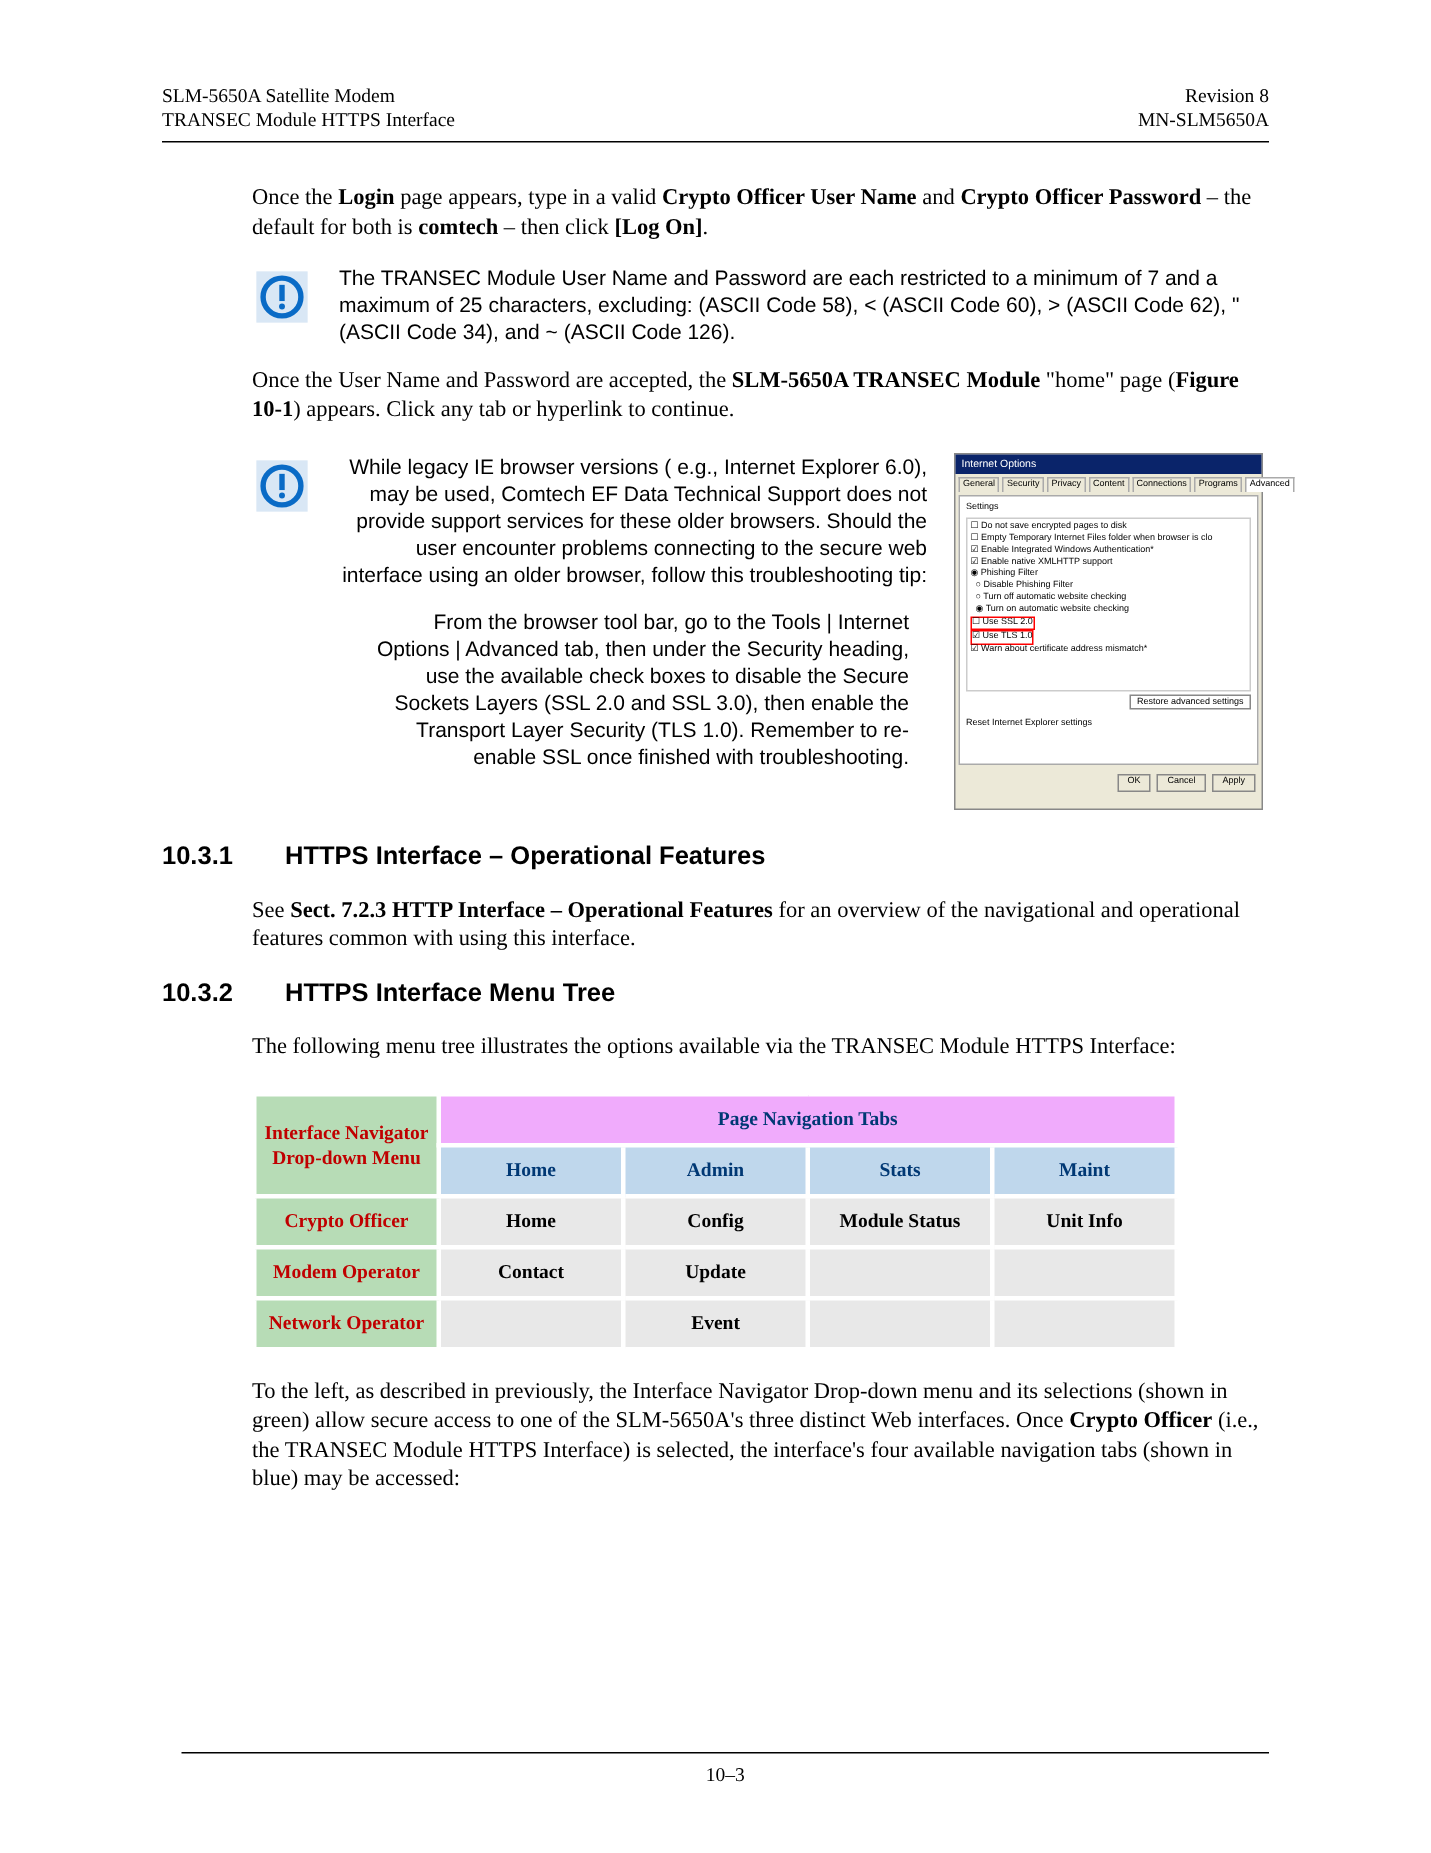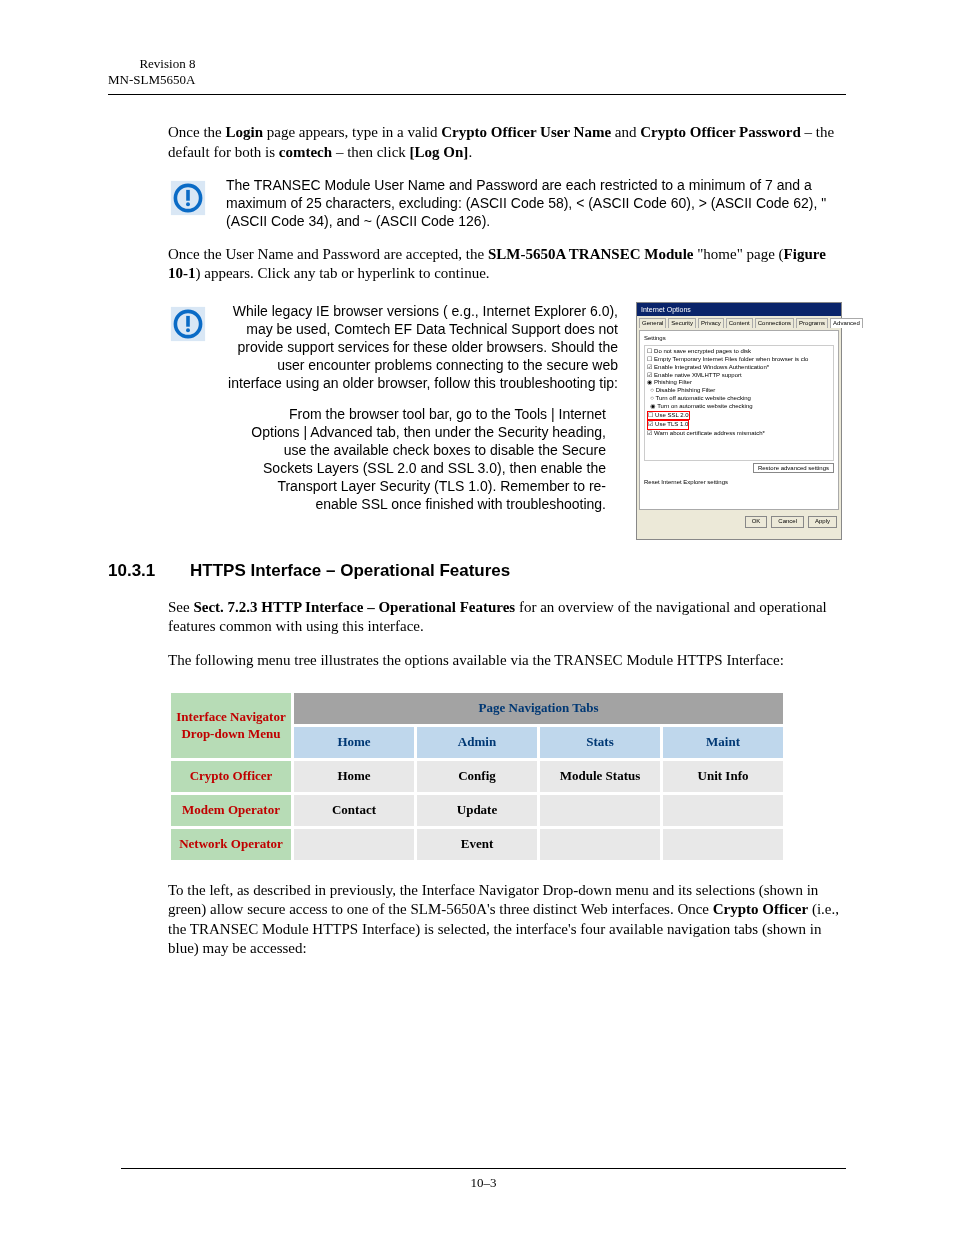--- a/index.html
+++ b/index.html
@@ -56,35 +56,39 @@
   }
   .heading .num { display:inline-block; width: 82px; }
   .table-wrap { margin: 20px 60px 18px 60px; }
   table.menu-tree { border-collapse: collapse; width: 100%; table-layout: fixed; }
   table.menu-tree td, table.menu-tree th {
     border: 3px solid #fff; padding: 7px 4px; text-align: center;
     font-family: Liberation Serif, serif; font-size: 13px; font-weight: bold;
   }
   .nav-head { background:#b7dcb6; color:#c00000; }
   .nav-cell { background:#b7dcb6; color:#c00000; }
-  .tab-head { background:#a3a3a3; color:#003874; }
+  .tab-head { background:#f0abfc; color:#003874; }
   .tab-sub { background:#bfd7ec; color:#003874; }
   .page-cell { background:#e8e8e8; color:#000; font-weight:bold; }
   .footer {
     position: absolute; left:13px; right:0; bottom: 44px; text-align:center;
     font-size: 13px; border-top:1px solid #000; padding-top:6px;
     margin: 0 108px;
   }
 </style>
 </head>
 <body>
 
 <div class="page">
 
   <div class="header">
+    <div>
+      <div>SLM-5650A Satellite Modem</div>
+      <div>TRANSEC Module HTTPS Interface</div>
+    </div>
     <div style="text-align:right;">
       <div>Revision 8</div>
       <div>MN-SLM5650A</div>
     </div>
   </div>
   <div class="header-line"></div>
 
   <div class="body-text">
 
 
@@ -162,20 +166,23 @@
       </div>
     </div>
 
     <div class="heading">
       <span class="num">10.3.1</span><span>HTTPS Interface – Operational Features</span>
     </div>
     <p class="para">
       <span>See </span><b>Sect. 7.2.3 HTTP Interface – Operational Features</b><span> for an overview of the navigational and operational features common with using this interface.</span>
     </p>
 
+    <div class="heading">
+      <span class="num">10.3.2</span><span>HTTPS Interface Menu Tree</span>
+    </div>
     <p class="para">The following menu tree illustrates the options available via the TRANSEC Module HTTPS Interface:</p>
 
     <div class="table-wrap">
       <table class="menu-tree">
         <tbody>
             <tr>
           <td class="nav-head" rowspan="2">Interface Navigator Drop-down Menu</td>
           <td class="tab-head" colspan="4">Page Navigation Tabs</td>
         </tr>
         <tr>

